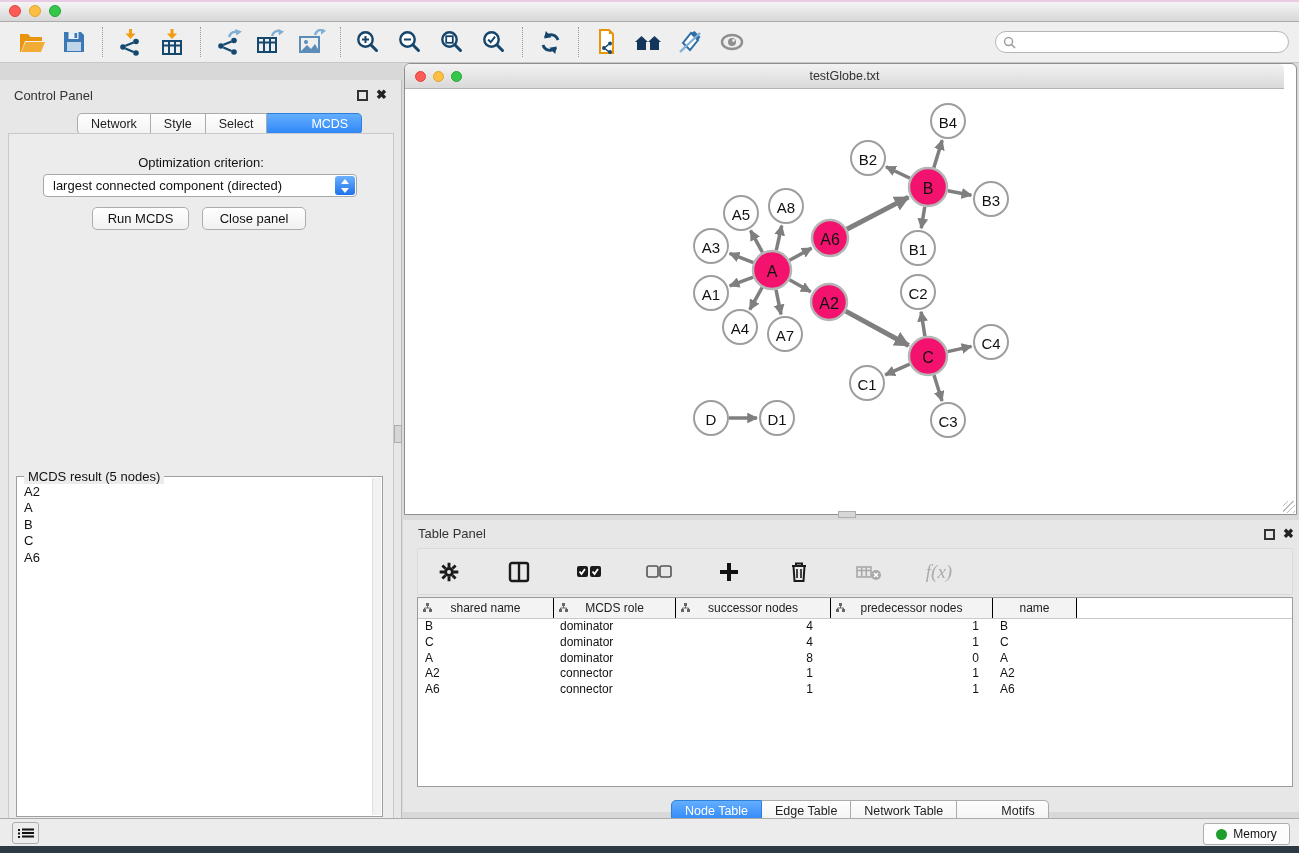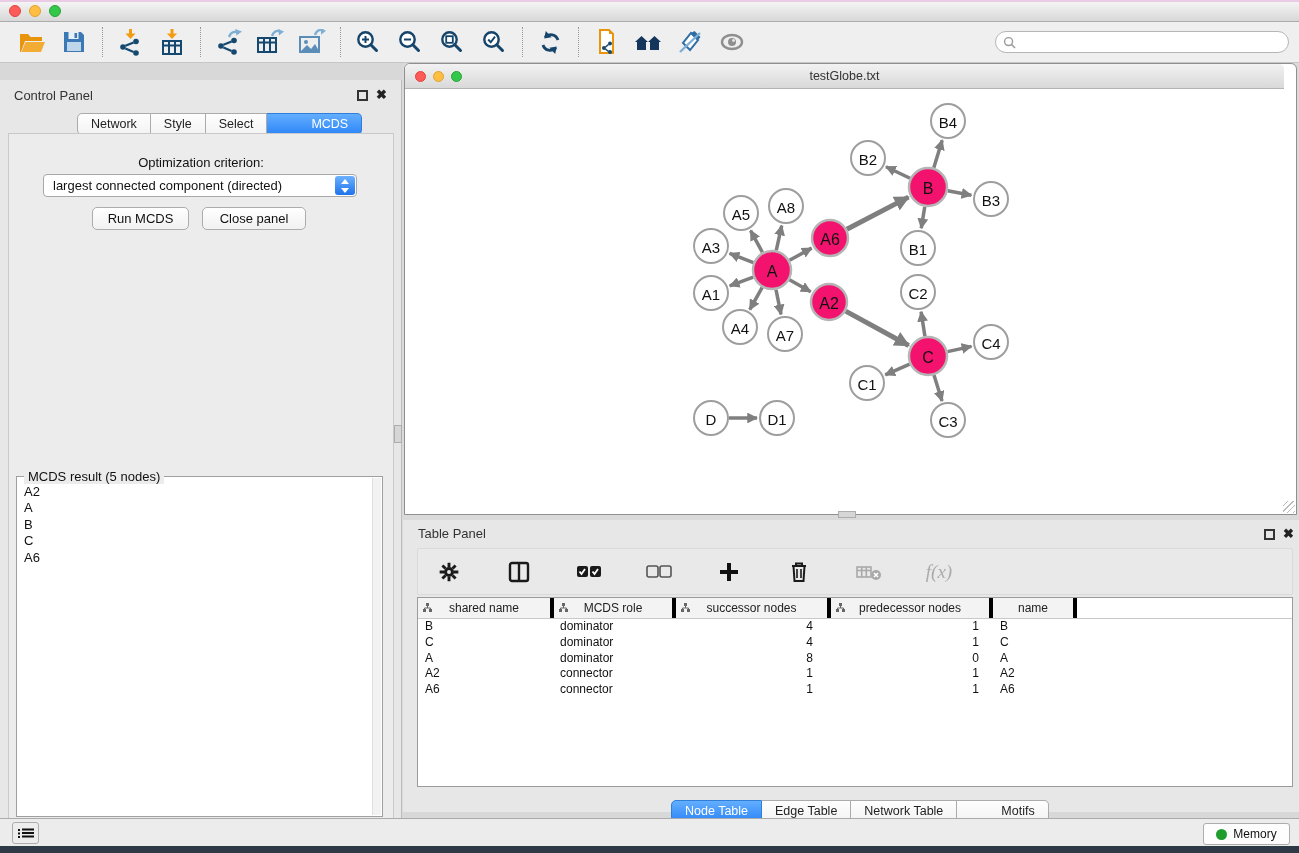--- a/index.html
+++ b/index.html
@@ -75,21 +75,21 @@
 
   
   .table-panel { position:absolute; left:403px; top:520px; width:896px; height:292px; background:#E7E7E7; }
   .tp-title { position:absolute; left:15px; top:6px; font-size:13px; color:#333; }
   .tp-toolbar { position:absolute; left:14px; top:28px; width:876px; height:47px; background:#E9E9E9;
     border:1px solid #DADADA; border-radius:2px; display:flex; align-items:center; padding-left:16px; gap:40px; }
   .tpi { width:30px; height:30px; display:flex; align-items:center; justify-content:center; }
   .fx { font-family:"Liberation Serif", serif; font-style:italic; font-size:19px; color:#ABABAB; }
   .data-table { position:absolute; left:14px; top:77px; width:876px; height:190px; background:#fff; border:1px solid #9B9B9B; overflow:hidden; }
   .thead { display:flex; height:21px; border-bottom:1px solid #C9C9C9; font-size:12px; color:#222; }
-  .th { position:relative; background:#F3F3F3; border-right:4px solid #000000; display:flex; align-items:center; justify-content:center; }
+  .th { position:relative; background:#F3F3F3; border-right:1px solid #000000; display:flex; align-items:center; justify-content:center; }
   .th .colicon { position:absolute; left:5px; top:5px; }
   .th-fill { flex:1; background:#fff; }
   .trow { display:flex; height:15.8px; font-size:12px; color:#111; }
   .td { overflow:hidden; white-space:nowrap; line-height:15.8px; }
   .tabs-bottom { position:absolute; left:268px; top:280px; display:flex; height:18px; }
 
   
   .statusbar { position:absolute; left:0; top:818px; width:1299px; height:28px; background:#ECECEC; border-top:1px solid #ABABAB; }
   .console-btn { position:absolute; left:12px; top:3px; width:27px; height:22px; background:#EDEDED;
     border:1px solid #ADADAD; border-radius:3px; display:flex; align-items:center; justify-content:center; }

